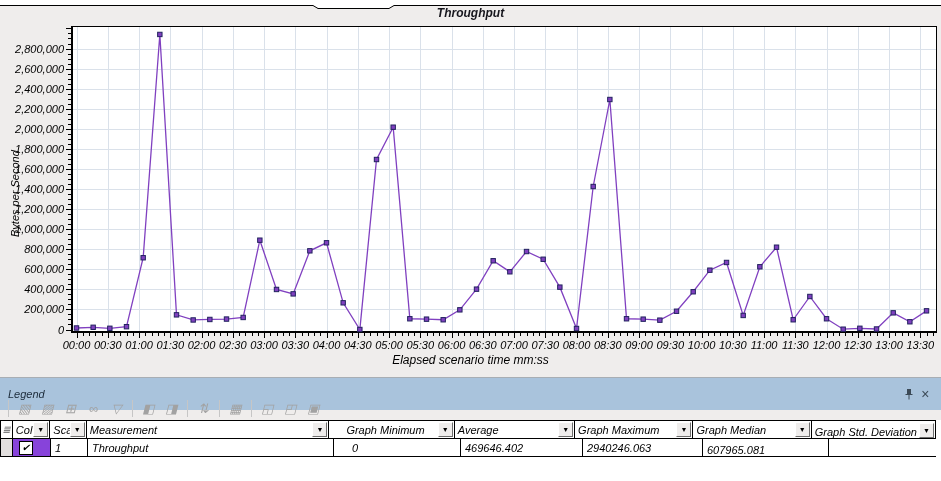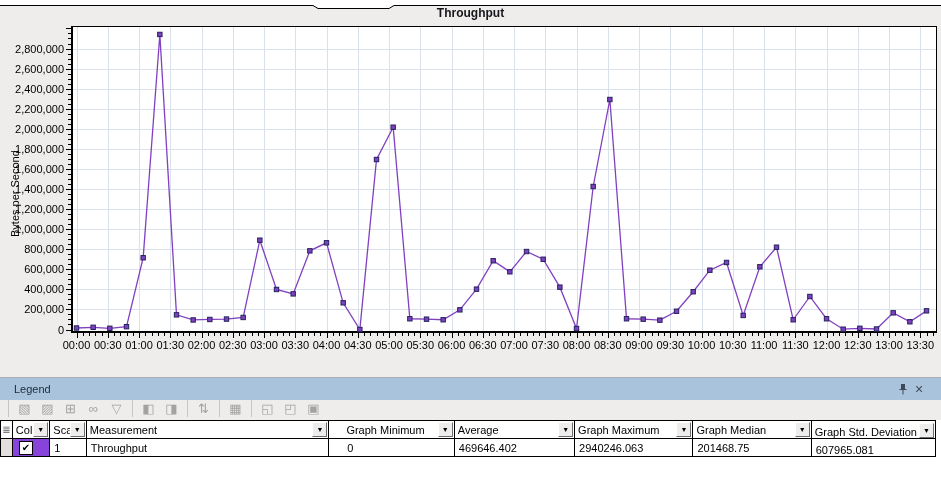--- a/index.html
+++ b/index.html
@@ -1,31 +1,31 @@
 <!DOCTYPE html>
 <html><head>
 <meta charset="utf-8">
 <style>
   html,body{margin:0;padding:0;background:#c0c0c0;}
   .screen{position:relative;width:941px;height:481px;background:#efedec;overflow:hidden;
-          font-family:"Liberation Sans",sans-serif;color:#000;}
+          font-family:"Liberation Sans",sans-serif;color:#000;font-style:italic;}
   
   .top-strip{position:absolute;left:0;top:0;width:941px;height:10px;}
   
   .chart-title{position:absolute;left:0;top:6px;width:941px;text-align:center;
                font-size:12px;font-weight:bold;color:#16161d;}
   .x-axis-title{position:absolute;left:0;top:353px;width:941px;text-align:center;font-size:12px;}
   .y-axis-title{position:absolute;left:9px;top:237px;font-size:11px;white-space:nowrap;
                 transform:rotate(-90deg);transform-origin:0 0;}
   #chart-svg{position:absolute;left:0;top:5px;}
   
   .legend{position:absolute;left:0;top:377px;width:941px;height:104px;background:#efedec;
           border-top:1px solid #a8aeb4;box-sizing:border-box;}
-  .legend-titlebar{position:absolute;left:0;top:0;width:100%;height:22px;background:#a9c3dc;
-          display:flex;align-items:center;box-sizing:border-box;padding:0 14px;
+  .legend-titlebar{position:absolute;left:0;top:0;width:100%;height:32px;background:#a9c3dc;
+          display:flex;align-items:center;box-sizing:border-box;padding:0 8px;
           font-size:11px;color:#1c2b3a;}
   .legend-titlebar .spacer{flex:1;}
   .tb-btn{width:16px;height:14px;display:flex;align-items:center;justify-content:center;
           color:#3c4a57;cursor:default;}
   .close-glyph{font-size:14px;line-height:14px;color:#3c4a57;}
   .legend-toolbar{position:absolute;left:0;top:18px;width:100%;height:24px;
           display:flex;align-items:center;padding-left:4px;box-sizing:border-box;}
   .tsep{width:1px;height:17px;background:#c6c6c6;margin:0 4px;}
   .ticon{width:19px;height:17px;text-align:center;font-size:13px;line-height:17px;
          color:#a2a2a2;margin:0 2px;}
@@ -419,20 +419,21 @@
         <rect x="807.6568" y="289.28485" width="4.4" height="4.4"></rect>
         <rect x="824.324" y="311.56255" width="4.4" height="4.4"></rect>
         <rect x="840.9912" y="321.99895000000004" width="4.4" height="4.4"></rect>
         <rect x="857.6584" y="321.0958" width="4.4" height="4.4"></rect>
         <rect x="874.3256" y="321.79825" width="4.4" height="4.4"></rect>
         <rect x="890.9928" y="305.6419" width="4.4" height="4.4"></rect>
         <rect x="907.66" y="314.57305" width="4.4" height="4.4"></rect>
         <rect x="924.3272000000001" y="303.6349" width="4.4" height="4.4"></rect>
       </g>
     </svg>
+  <div class="x-axis-title">Elapsed scenario time mm:ss</div>
 
   <div class="legend">
     <div class="legend-titlebar">
       <span>Legend</span>
       <span class="spacer"></span>
       <span class="tb-btn">
         <svg width="10" height="12" viewBox="0 0 10 12">
           <rect x="3" y="1" width="4" height="5" fill="#3c4a57"></rect>
           <line x1="1.5" y1="6.5" x2="8.5" y2="6.5" stroke="#3c4a57"></line>
           <line x1="5" y1="7" x2="5" y2="11.5" stroke="#3c4a57"></line>
@@ -507,18 +508,17 @@
         <div class="cell c1" style="background: rgb(135, 67, 218);">
           <span class="checkbox">
             <span>✔</span>
           </span>
         </div>
         <div class="cell c2 vcell">1</div>
         <div class="cell c3 vcell">Throughput</div>
         <div class="cell c4 vcell">0</div>
         <div class="cell c5 vcell">469646.402</div>
         <div class="cell c6 vcell">2940246.063</div>
-        <div class="cell c7 vcell">201468.75</div>
         <div class="cell c8 vcell">607965.081</div>
       </div>
     </div>
   </div>
 </div>
 
 </body></html>

